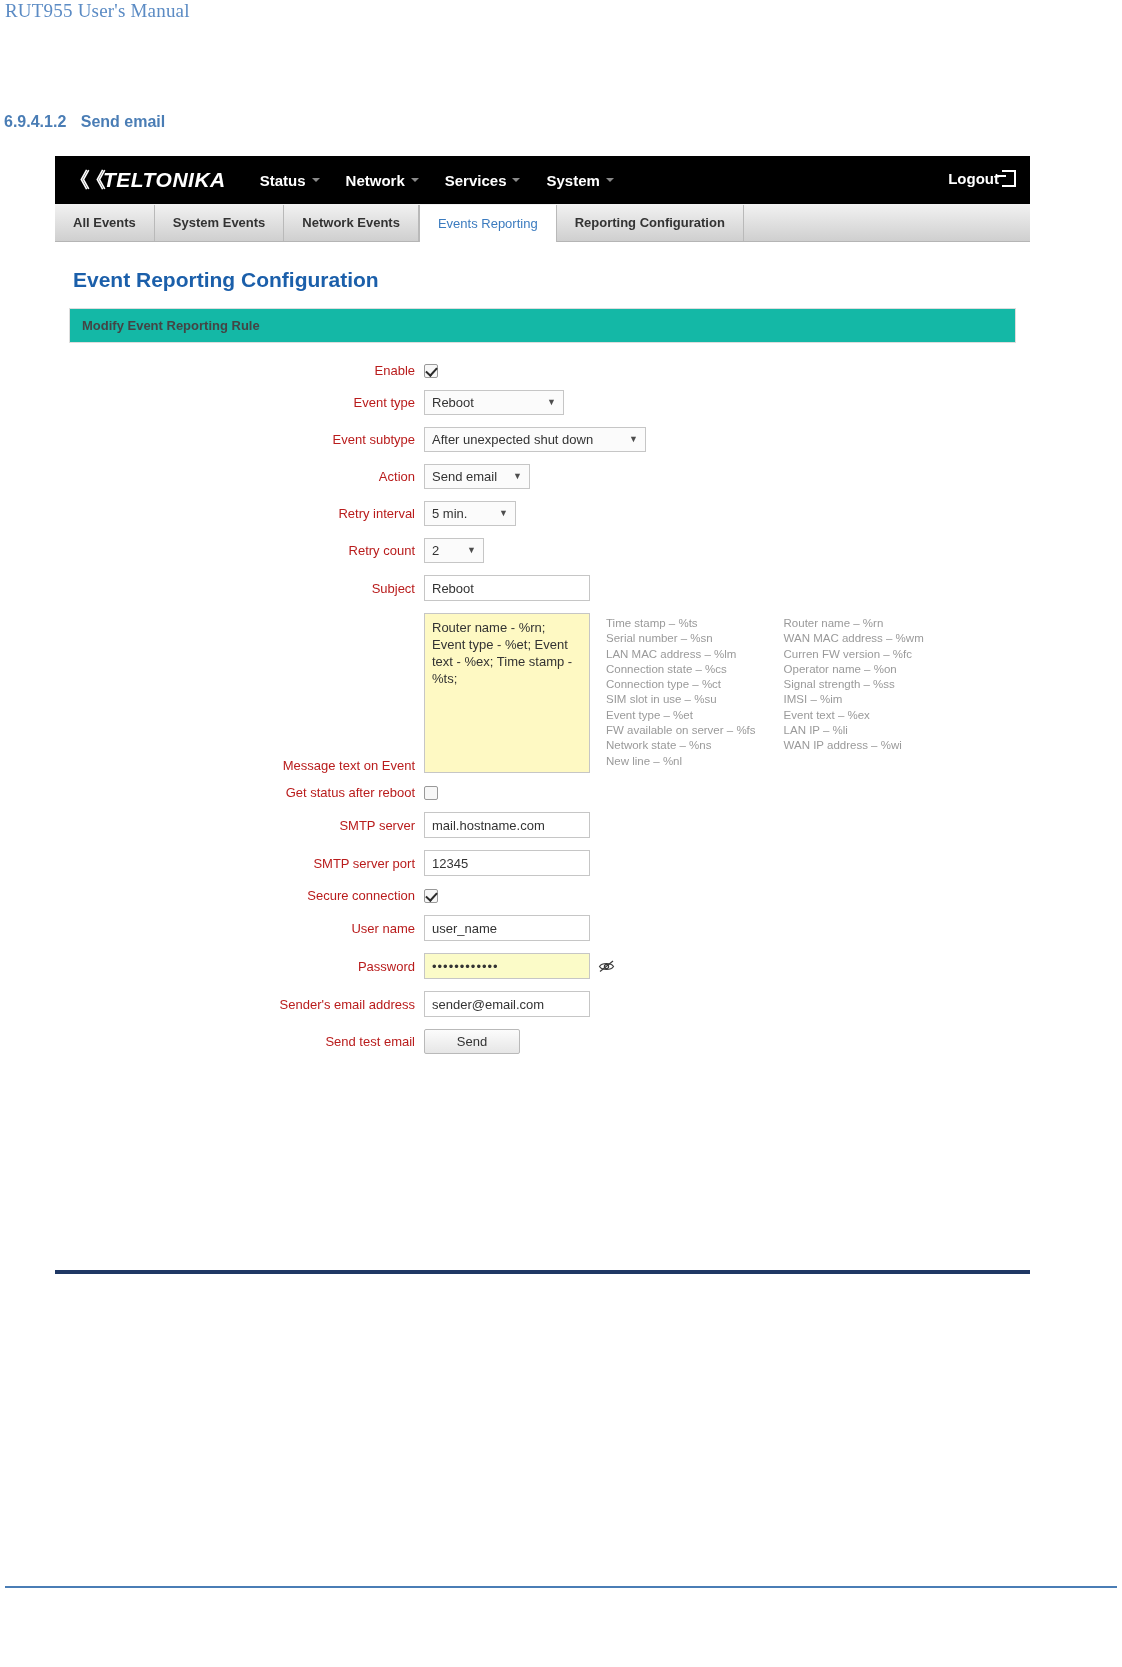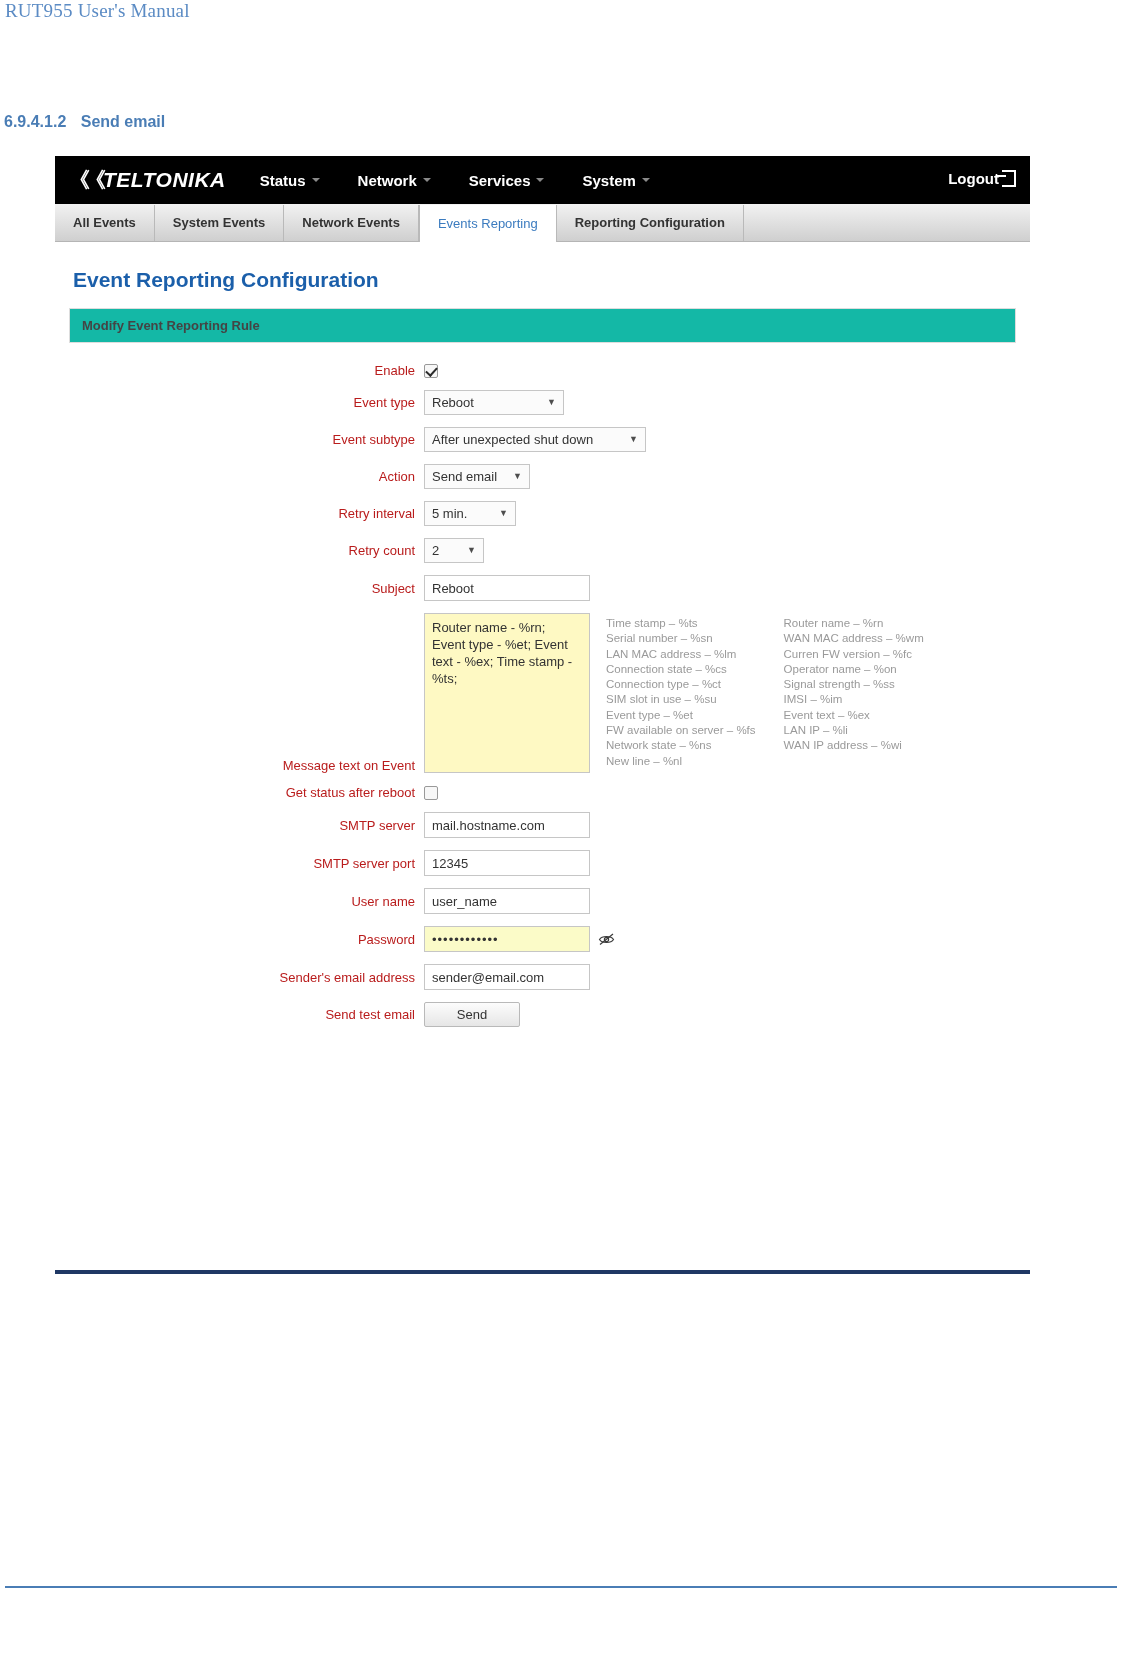--- a/index.html
+++ b/index.html
@@ -47,21 +47,21 @@
   }
   .logo{
     margin-left:14px;display:flex;align-items:center;
     color:#ffffff;font-weight:bold;font-style:italic;
     font-size:21px;letter-spacing:0.5px;
   }
   .logo-mark{
     display:inline-block;margin-right:2px;
     font-style:normal;font-size:21px;letter-spacing:-5px;
   }
-  .nav-items{display:flex;align-items:flex-end;margin-left:34px;gap:12px;}
+  .nav-items{display:flex;align-items:flex-end;margin-left:34px;}
   .nav-item{
     color:#ffffff;font-weight:bold;font-size:15px;
     margin-right:26px;white-space:nowrap;cursor:pointer;
     display:flex;align-items:center;
   }
   .caret{
     display:inline-block;margin-left:6px;
     width:0;height:0;border-left:4px solid transparent;border-right:4px solid transparent;
     border-top:4px solid #8a8a8a;
   }
@@ -363,20 +363,26 @@
         </div>
       </div>
 
       <div class="row">
         <div class="lbl">SMTP server port</div>
         <div class="ctl">
           <div class="inp">12345</div>
         </div>
       </div>
 
+      <div class="row">
+        <div class="lbl">Secure connection</div>
+        <div class="ctl">
+          <span class="chk on"></span>
+        </div>
+      </div>
 
       <div class="row">
         <div class="lbl">User name</div>
         <div class="ctl">
           <div class="inp">user_name</div>
         </div>
       </div>
 
       <div class="row">
         <div class="lbl">Password</div>

